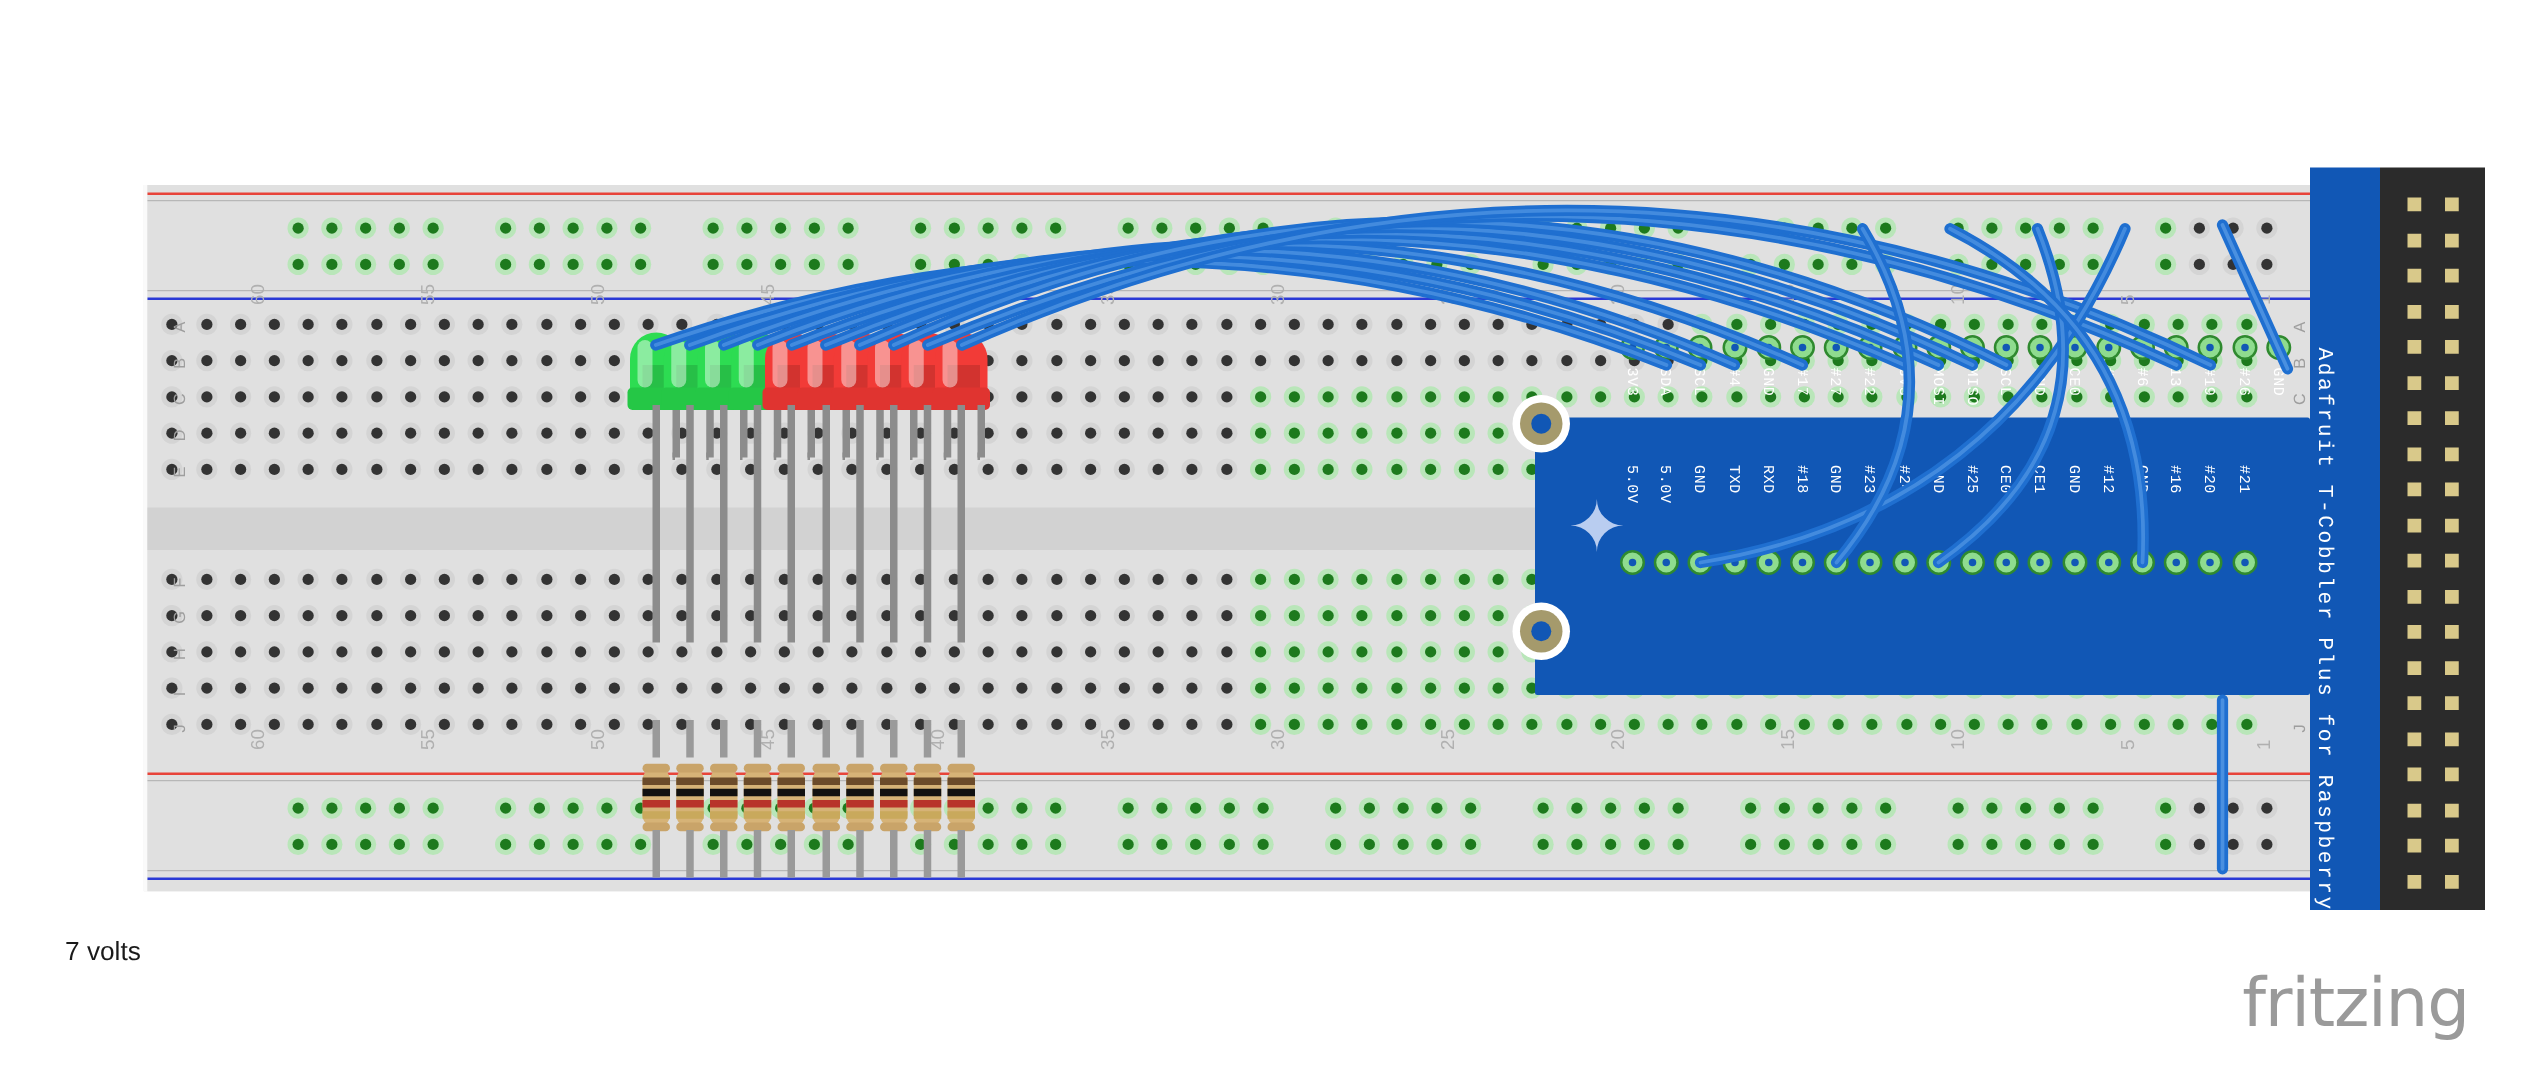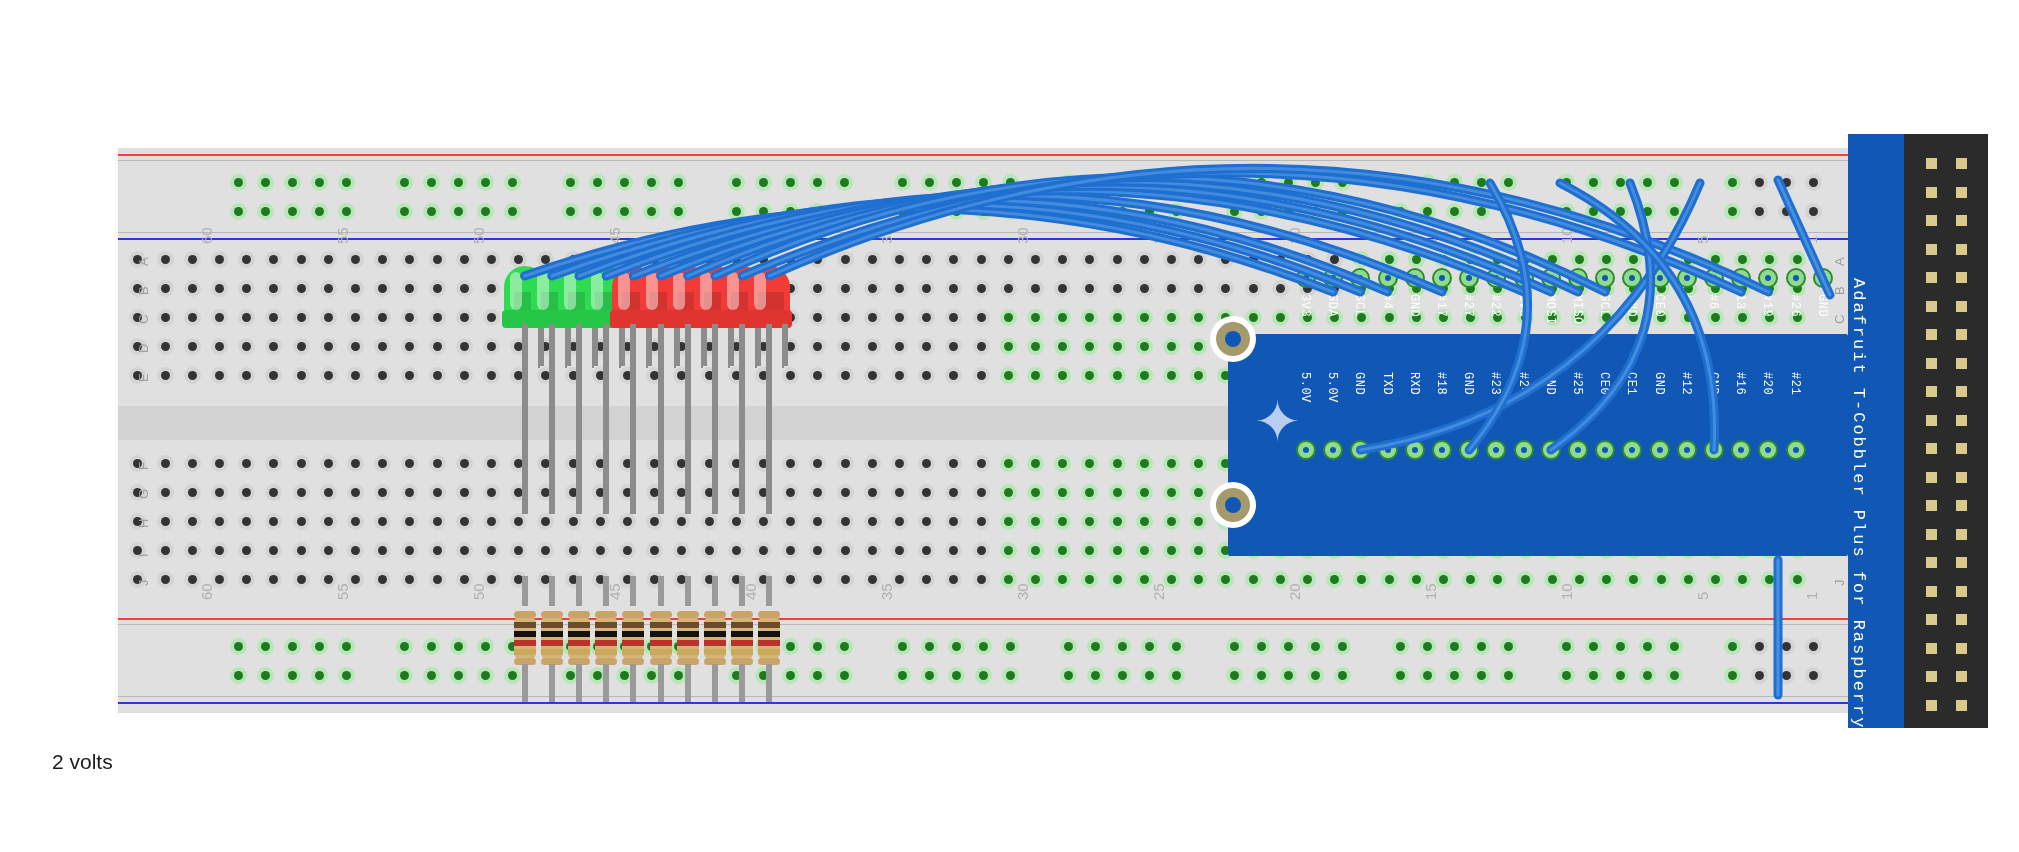--- a/index.html
+++ b/index.html
@@ -1520,14 +1520,15 @@
       <g>
         <path d="M 1778 180 L 1830 295" stroke="#1f6fd0" stroke-width="9" fill="none" stroke-linecap="round"></path>
         <path d="M 1778 180 L 1830 295" stroke="#4a90e0" stroke-width="3" fill="none" stroke-linecap="round"></path>
       </g>
       <g>
         <path d="M 1778 560 L 1778 695" stroke="#1f6fd0" stroke-width="9" fill="none" stroke-linecap="round"></path>
         <path d="M 1778 560 L 1778 695" stroke="#4a90e0" stroke-width="3" fill="none" stroke-linecap="round"></path>
       </g>
     </svg>
 
-  <div id="caption">2 volts</div>
+  <div id="caption">7 volts</div>
+  <div id="fritzing-logo">fritzing</div>
 </div>
 
 </body></html>

